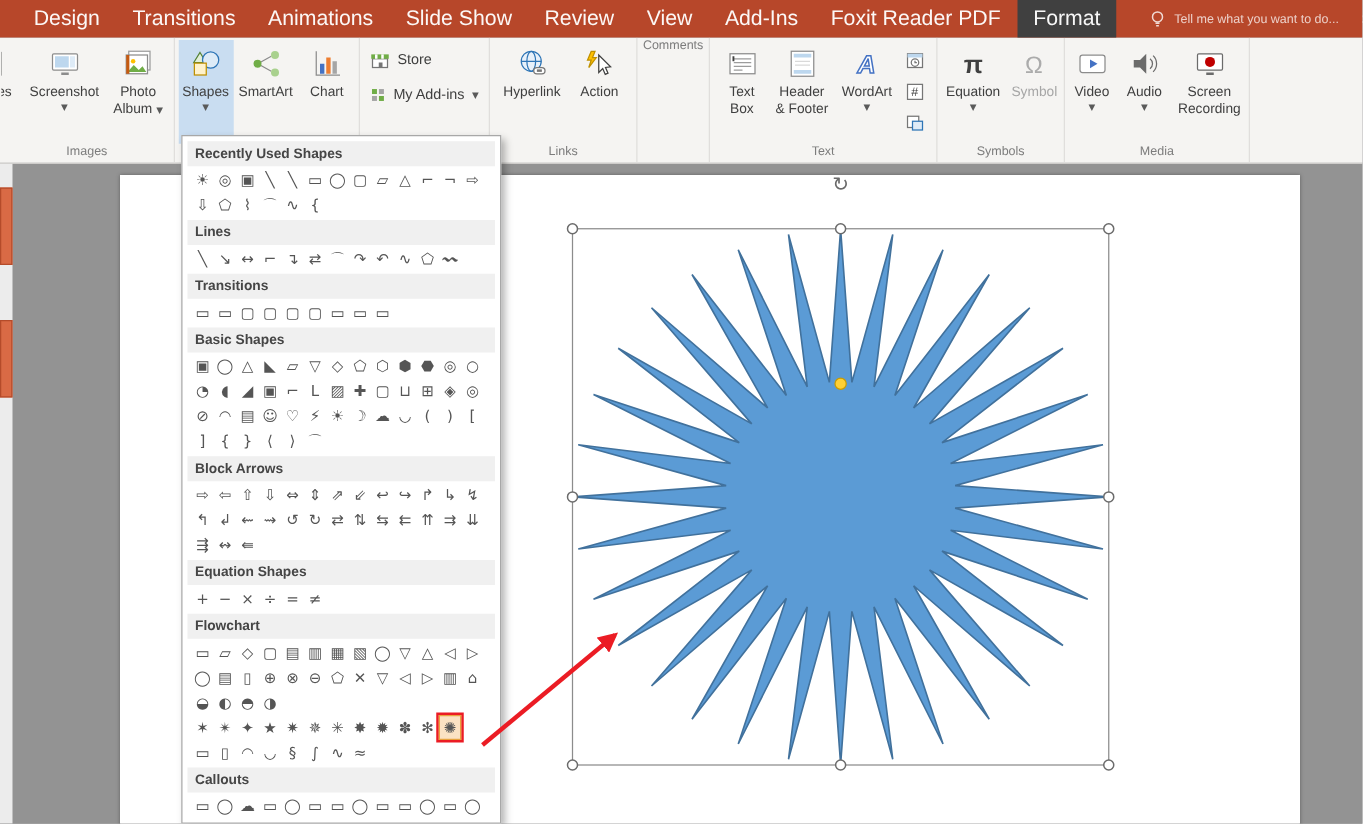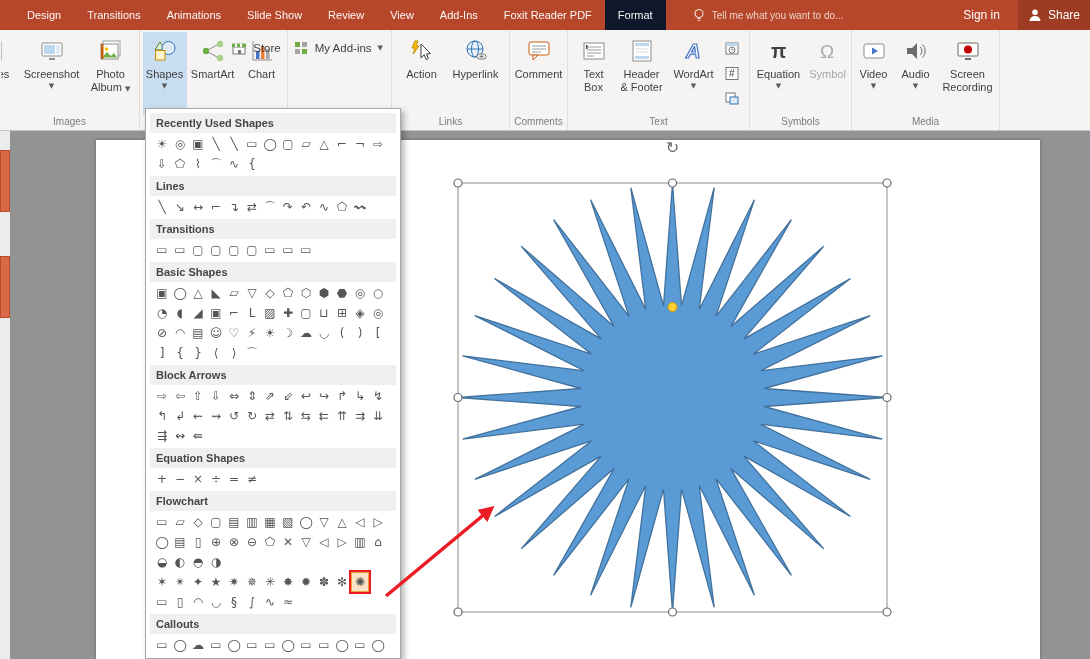--- a/index.html
+++ b/index.html
@@ -5,41 +5,41 @@
   html,body{margin:0;padding:0}
   body{
     width:1090px;height:659px;overflow:hidden;position:relative;
     background:#939393;
     font-family:"Liberation Sans",sans-serif;
     -webkit-font-smoothing:antialiased;
   }
   
   .titlebar{position:absolute;top:0;left:0;right:0;height:30px;background:#B7472A;display:flex;align-items:stretch;color:#fff;z-index:30}
   .tabs{display:flex;align-items:stretch;padding-left:14px}
-  .tab{display:flex;align-items:center;padding:4px 13px;font-size:11px;color:rgba(255,255,255,.96);cursor:pointer;white-space:nowrap}
-  .tab.active{background:#0f172a}
+  .tab{display:flex;align-items:center;padding:4px 13px;font-size:17px;color:rgba(255,255,255,.96);cursor:pointer;white-space:nowrap}
+  .tab.active{background:#404040}
   .tellme{display:flex;align-items:center;gap:6px;margin-left:26px;color:rgba(255,255,255,.75);font-size:10px;white-space:nowrap}
   .tb-right{margin-left:auto;display:flex;align-items:stretch}
   .signin{display:flex;align-items:center;font-size:12px;padding:0 18px;white-space:nowrap}
   .share{display:flex;align-items:center;gap:6px;font-size:12px;padding:0 10px;background:#9D3C22;white-space:nowrap}
   
   .ribbon{position:absolute;top:30px;left:0;right:0;height:100px;background:#F5F4F2;border-bottom:1px solid #C9C7C5;display:flex;z-index:10}
   .rgroup{position:relative;display:flex;flex-direction:column;border-right:1px solid #E0DEDC;box-sizing:border-box;flex:0 0 auto}
   .rbuttons{display:flex;flex:1;align-items:stretch;padding-top:2px;justify-content:center}
   .rlabel{height:15px;text-align:center;font-size:10px;color:#7C7C7C;line-height:13px}
   .bigbtn{display:flex;flex-direction:column;align-items:center;justify-content:flex-start;padding:4px 3px 2px;font-size:11px;color:#3F3F3F;cursor:pointer;box-sizing:border-box}
   .bigbtn .ic{height:30px;display:flex;align-items:center;justify-content:center;margin-bottom:2px}
   .bigbtn .lbl{line-height:13px;text-align:center;white-space:nowrap}
   .arrow{font-family:"DejaVu Sans",sans-serif;font-size:7px;color:#5A5A5A;margin-top:2px;line-height:7px}
   .arrow-inline{font-family:"DejaVu Sans",sans-serif;font-size:7px;color:#5A5A5A}
   .bigbtn.active{background:#C9DDF1}
   .bigbtn.disabled{color:#A6A6A6}
   .clipbtn{width:20px;overflow:hidden;padding:4px 0 2px}
   .clipinner{width:64px;margin-left:-42px;display:flex;flex-direction:column;align-items:center}
-  .addin-col{display:flex;justify-content:flex-end;padding:10px 8px;gap:12px}
+  .addin-col{display:flex;flex-direction:column;justify-content:space-between;padding:10px 8px;gap:12px}
   .rowbtn{display:flex;align-items:center;gap:6px;font-size:11.5px;color:#3F3F3F;cursor:pointer;white-space:nowrap}
   .minibtns{display:flex;flex-direction:column;gap:3px;padding:5px 2px}
   .minibtn{width:22px;height:22px;display:flex;align-items:center;justify-content:center;cursor:pointer}
   
   .canvas{position:absolute;top:130px;left:0;right:0;bottom:0;background:#939393;overflow:hidden;z-index:1}
   .thumb-sliver{position:absolute;left:0;top:0;width:10px;bottom:0;background:#ECECEC}
   .frag{position:absolute;left:0;width:8px;background:#D96A45;border:1px solid #B44B2A}
   .frag1{top:20px;height:60px}
   .frag2{top:126px;height:60px}
   .slide{position:absolute;left:96px;top:10px;width:944px;height:600px;background:#FFFFFF;box-shadow:0 0 3px rgba(0,0,0,.35)}
@@ -192,58 +192,46 @@
           <rect x="9" y="9" width="5" height="5" fill="#70AD47"></rect>
         </svg>
         <span>My Add-ins</span>
         <span class="arrow-inline">▼</span>
       </div>
     </div>
   </div>
 
   <div class="rgroup" style="width:118px">
     <div class="rbuttons">
-      <div class="bigbtn" style="width:50px">
-        <span class="ic">
-          <svg width="24" height="24" viewBox="0 0 24 24">
-            <path d="M5 2 L2 9 H5 L3 15 L9 7 H6 L8 2 Z" fill="#FFC000" stroke="#BF9000"></path>
-            <path d="M11 5 L11 19 L14.2 15.8 L16.2 20.5 L18.4 19.5 L16.4 15 L20.5 14.5 Z" fill="#FFFFFF" stroke="#404040"></path>
-          </svg>
-        </span>
-        <span class="lbl">Action</span>
-      </div>
       <div class="bigbtn" style="width:58px">
         <span class="ic">
           <svg width="24" height="24" viewBox="0 0 24 24">
             <circle cx="11" cy="10" r="8" fill="#E8F1FA" stroke="#2E75B6"></circle>
             <ellipse cx="11" cy="10" rx="3.5" ry="8" fill="none" stroke="#2E75B6"></ellipse>
             <path d="M3 10 H19" stroke="#2E75B6"></path>
             <rect x="13" y="15" width="9" height="5" rx="2.5" fill="#FFFFFF" stroke="#767676"></rect>
             <rect x="15.5" y="16.5" width="4" height="2" fill="#767676"></rect>
           </svg>
         </span>
         <span class="lbl">Hyperlink</span>
       </div>
+      <div class="bigbtn" style="width:50px">
+        <span class="ic">
+          <svg width="24" height="24" viewBox="0 0 24 24">
+            <path d="M5 2 L2 9 H5 L3 15 L9 7 H6 L8 2 Z" fill="#FFC000" stroke="#BF9000"></path>
+            <path d="M11 5 L11 19 L14.2 15.8 L16.2 20.5 L18.4 19.5 L16.4 15 L20.5 14.5 Z" fill="#FFFFFF" stroke="#404040"></path>
+          </svg>
+        </span>
+        <span class="lbl">Action</span>
+      </div>
     </div>
     <div class="rlabel">Links</div>
   </div>
 
   <div class="rgroup" style="width:58px">
-    <div class="rbuttons">
-      <div class="bigbtn" style="width:54px">
-        <span class="ic">
-          <svg width="24" height="24" viewBox="0 0 24 24">
-            <rect x="2" y="3" width="20" height="13" rx="2" fill="#FFFFFF" stroke="#C55A11"></rect>
-            <path d="M6 16 L6 21 L11 16 Z" fill="#FFFFFF" stroke="#C55A11"></path>
-            <path d="M5 7 H19 M5 10 H19 M5 13 H14" stroke="#9C9C9C"></path>
-          </svg>
-        </span>
-        <span class="lbl">Comment</span>
-      </div>
-    </div>
     <div class="rlabel">Comments</div>
   </div>
 
   <div class="rgroup" style="width:182px">
     <div class="rbuttons">
       <div class="bigbtn" style="width:44px">
         <span class="ic">
           <svg width="24" height="24" viewBox="0 0 24 24">
             <rect x="2" y="4" width="20" height="16" fill="#FFFFFF" stroke="#8C8C8C"></rect>
             <path d="M5 8 H19 M5 11 H19 M5 14 H19 M5 17 H12" stroke="#9C9C9C"></path>

